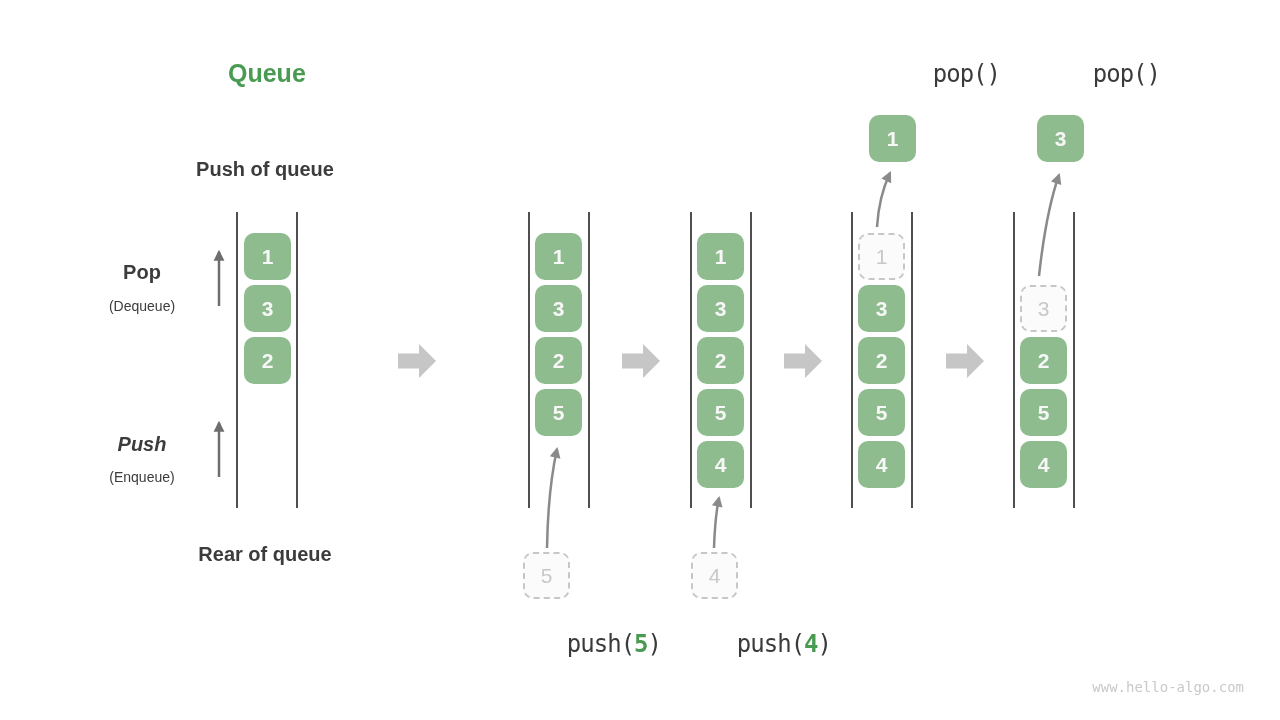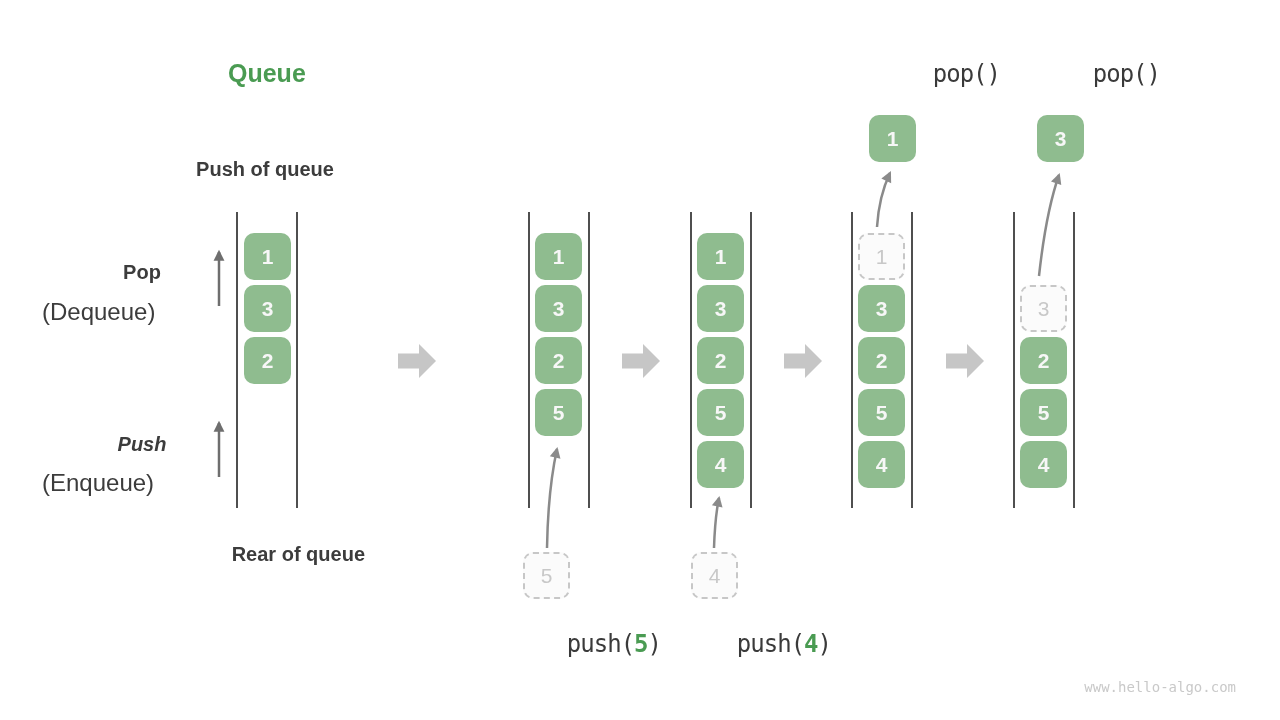--- a/index.html
+++ b/index.html
@@ -15,22 +15,22 @@
 
   
   .title {
     font-size: 25px; font-weight: 700; color: #4A9B52;
   }
   .label-bold {
     font-size: 20px; font-weight: 700; color: #3C3C3C;
     text-align: center; width: 200px;
   }
   .label-reg {
-    font-size: 24px; font-weight: 400; color: #3C3C3C;
-    width: 200px;
+    font-size: 14px; font-weight: 400; color: #3C3C3C;
+    text-align: center; width: 200px;
   }
   .mono-label {
     font-family: "DejaVu Sans Mono", monospace;
     font-size: 24px; font-weight: 400; color: #3A3A3A;
     text-align: right; width: 200px; letter-spacing: -1px;
   }
   .mono-label .arg { color: #4A9B52; font-weight: 700; }
 
   
   .wall {
@@ -67,21 +67,21 @@
 <div class="abs title" style="left:228px; top:59px;">Queue</div>
 
 <div class="abs label-bold" style="left:165px; top:158px;">Push of queue</div>
 
 <div class="abs label-bold" style="left:42px; top:261px;">Pop</div>
 <div class="abs label-reg" style="left:42px; top:298px;">(Dequeue)</div>
 
 <div class="abs label-bold" style="left:42px; top:433px;font-style:italic;">Push</div>
 <div class="abs label-reg" style="left:42px; top:469px;">(Enqueue)</div>
 
-<div class="abs label-bold" style="left:165px; top:543px;text-align:right;">Rear of queue</div>
+<div class="abs label-bold" style="left:165px; top:543px;">Rear of queue</div>
 
 <div class="abs mono-label" style="left:800px; top:60px;">pop()</div>
 <div class="abs mono-label" style="left:960px; top:60px;">pop()</div>
 
 <div class="abs mono-label" style="left:461px; top:630px;"><span>push(</span><span class="arg">5</span><span>)</span></div>
 <div class="abs mono-label" style="left:631px; top:630px;"><span>push(</span><span class="arg">4</span><span>)</span></div>
 
 <div class="abs wall" style="left:236px;"></div>
 <div class="abs wall" style="left:296px;"></div>
 <div class="abs wall" style="left:528px;"></div>
@@ -146,13 +146,13 @@
 
   <path d="M547,548 Q548,490 557,449" stroke="#8A8A8A" stroke-width="2.5" fill="none" marker-end="url(#ah-light)"></path>
 
   <path d="M714,548 Q715,517 719,498" stroke="#8A8A8A" stroke-width="2.5" fill="none" marker-end="url(#ah-light)"></path>
 
   <path d="M877,227 Q879,196 890,173" stroke="#8A8A8A" stroke-width="2.5" fill="none" marker-end="url(#ah-light)"></path>
 
   <path d="M1039,276 Q1046,212 1059,175" stroke="#8A8A8A" stroke-width="2.5" fill="none" marker-end="url(#ah-light)"></path>
 </svg>
 
-<div class="abs watermark" style="right:44px; top:679px;">www.hello-algo.com</div>
+<div class="abs watermark" style="right:36px; top:679px;">www.hello-algo.com</div>
 
 </body></html>

